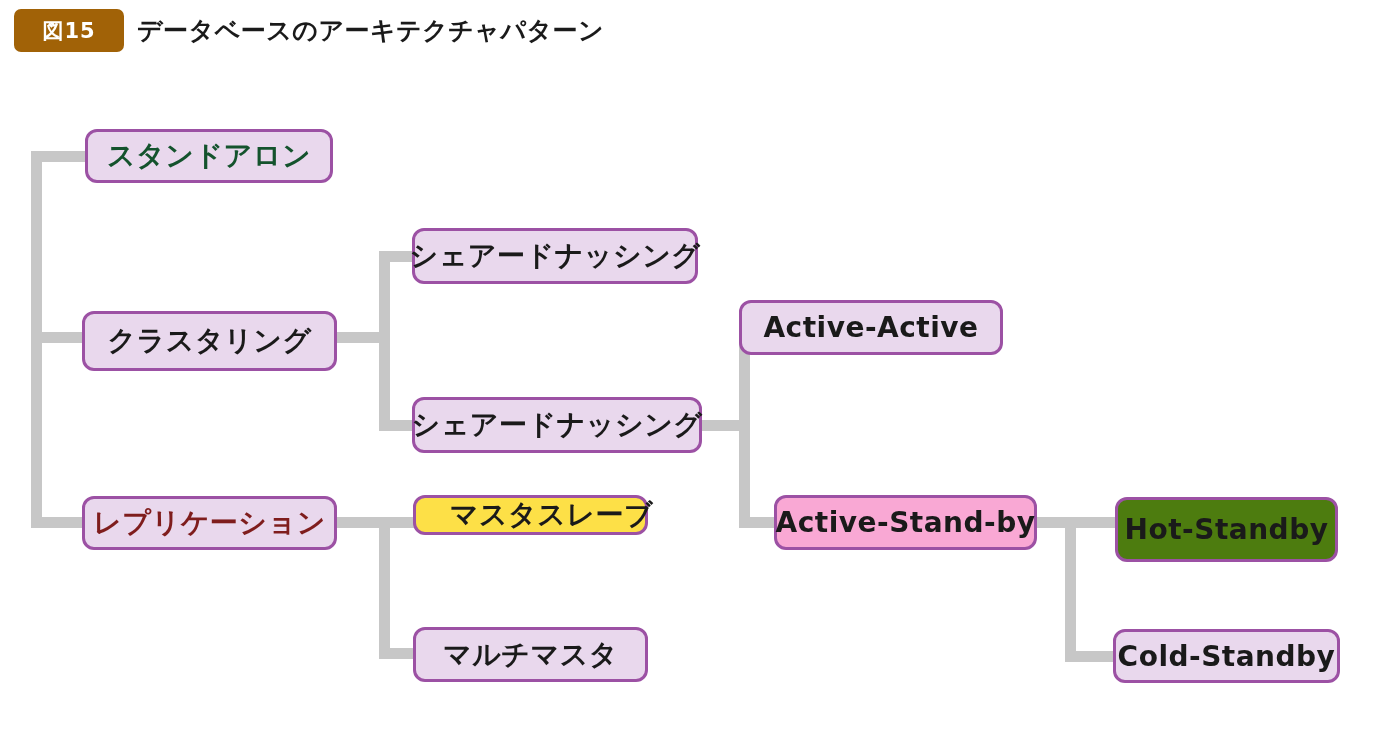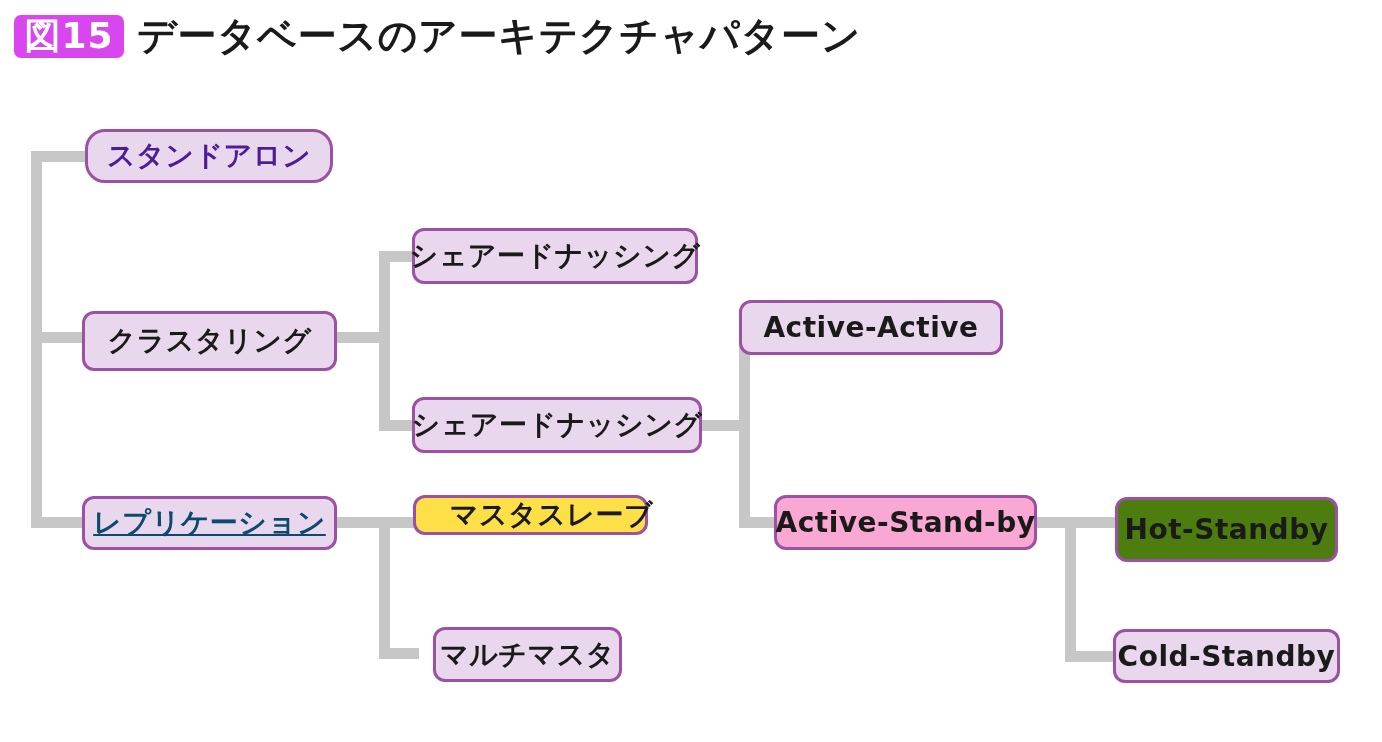--- a/index.html
+++ b/index.html
@@ -10,26 +10,26 @@
   }
   .stage { position: absolute; left: 0; top: 0; width: 1382px; height: 742px; }
 
   
   .caption {
     position: absolute; left: 14px; top: 9px;
     display: flex; align-items: center; gap: 13px;
   }
   .caption .badge {
     width: 110px; height: 43px; border-radius: 7px;
-    background: #d946ef; color: #ffffff;
+    background: #a16207; color: #ffffff;
     display: flex; align-items: center; justify-content: center;
-    font-size: 36px; font-weight: bold; letter-spacing: 1px;
+    font-size: 21px; font-weight: bold; letter-spacing: 1px;
   }
   .caption .title {
-    font-size: 39px; font-weight: 600; color: #1a1a1a; letter-spacing: 0.5px;
+    font-size: 25px; font-weight: 600; color: #1a1a1a; letter-spacing: 0.5px;
   }
 
   
   .conn { position: absolute; background: #c7c7c7; }
 
   
   .node {
     position: absolute;
     background: #e9d8ed;
     border: 3px solid #9c51a4;
@@ -64,26 +64,26 @@
       <div class="conn" style="left: 739px; top: 322px; width: 39px; height: 11px; background: rgb(199, 199, 199);"></div>
       <div class="conn" style="left: 739px; top: 517px; width: 39px; height: 11px; background: rgb(199, 199, 199);"></div>
       <div class="conn" style="left: 1035px; top: 517px; width: 85px; height: 11px; background: rgb(199, 199, 199);"></div>
       <div class="conn" style="left: 1065px; top: 517px; width: 11px; height: 145px; background: rgb(199, 199, 199);"></div>
       <div class="conn" style="left: 1065px; top: 651px; width: 53px; height: 11px; background: rgb(199, 199, 199);"></div>
       <div class="conn" style="left: 335px; top: 517px; width: 83px; height: 11px; background: rgb(199, 199, 199);"></div>
       <div class="conn" style="left: 379px; top: 517px; width: 11px; height: 142px; background: rgb(199, 199, 199);"></div>
       <div class="conn" style="left: 379px; top: 648px; width: 40px; height: 11px; background: rgb(199, 199, 199);"></div>
     </div>
   <div id="node-layer">
-      <div class="node" style="left: 85px; top: 129px; width: 248px; height: 54px; background: rgb(233, 216, 237); border-color: rgb(156, 81, 164); color: #4c1d95; border-radius: 20px;">スタンドアロン</div>
+      <div class="node" style="left: 85px; top: 129px; width: 248px; height: 54px; background: rgb(233, 216, 237); border-color: rgb(156, 81, 164); color: #14532d;">スタンドアロン</div>
       <div class="node" style="left: 82px; top: 311px; width: 255px; height: 60px; background: rgb(233, 216, 237); border-color: rgb(156, 81, 164); color: rgb(26, 26, 26);">クラスタリング</div>
-      <div class="node" style="left: 82px; top: 496px; width: 255px; height: 54px; background: rgb(233, 216, 237); border-color: rgb(156, 81, 164); color: #0c4a6e; text-decoration: underline;">レプリケーション</div>
+      <div class="node" style="left: 82px; top: 496px; width: 255px; height: 54px; background: rgb(233, 216, 237); border-color: rgb(156, 81, 164); color: #7f1d1d;">レプリケーション</div>
       <div class="node" style="left: 412px; top: 228px; width: 286px; height: 56px; background: rgb(233, 216, 237); border-color: rgb(156, 81, 164); color: rgb(26, 26, 26);">シェアードナッシング</div>
       <div class="node" style="left: 412px; top: 397px; width: 290px; height: 56px; background: rgb(233, 216, 237); border-color: rgb(156, 81, 164); color: rgb(26, 26, 26);">シェアードナッシング</div>
       <div class="node" style="left: 739px; top: 300px; width: 264px; height: 55px; background: rgb(233, 216, 237); border-color: rgb(156, 81, 164); color: rgb(26, 26, 26);">Active-Active</div>
       <div class="node" style="left: 774px; top: 495px; width: 263px; height: 55px; background: #f9a8d4; border-color: rgb(156, 81, 164); color: rgb(26, 26, 26);">Active-Stand-by</div>
       <div class="node" style="left: 1115px; top: 497px; width: 223px; height: 65px; background: #4d7c0f; border-color: rgb(156, 81, 164); color: rgb(26, 26, 26);">Hot-Standby</div>
       <div class="node" style="left: 1113px; top: 629px; width: 227px; height: 54px; background: rgb(233, 216, 237); border-color: rgb(156, 81, 164); color: rgb(26, 26, 26);">Cold-Standby</div>
       <div class="node" style="left: 413px; top: 495px; width: 235px; height: 40px; background: #fde047; border-color: rgb(156, 81, 164); color: rgb(26, 26, 26); padding-left: 42px;">マスタスレーブ</div>
-      <div class="node" style="left: 413px; top: 627px; width: 189px; height: 55px; background: rgb(233, 216, 237); border-color: rgb(156, 81, 164); color: rgb(26, 26, 26); margin-left: 20px;">マルチマスタ</div>
+      <div class="node" style="left: 413px; top: 627px; width: 235px; height: 55px; background: rgb(233, 216, 237); border-color: rgb(156, 81, 164); color: rgb(26, 26, 26);">マルチマスタ</div>
     </div>
 
 </div>
 
 </body></html>

